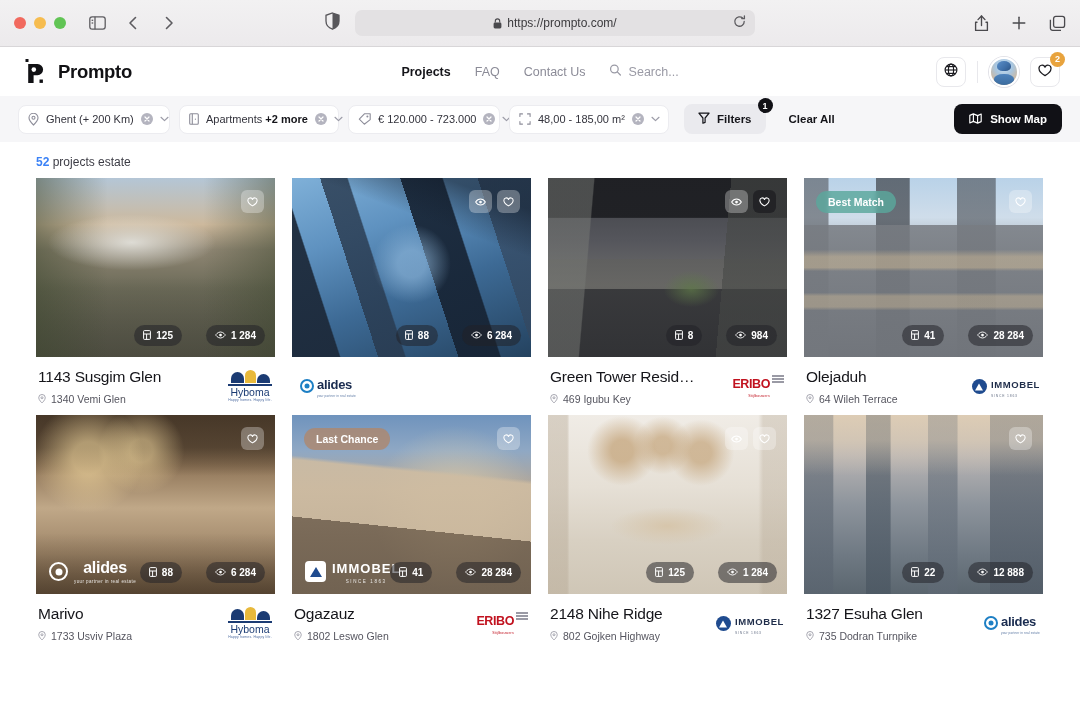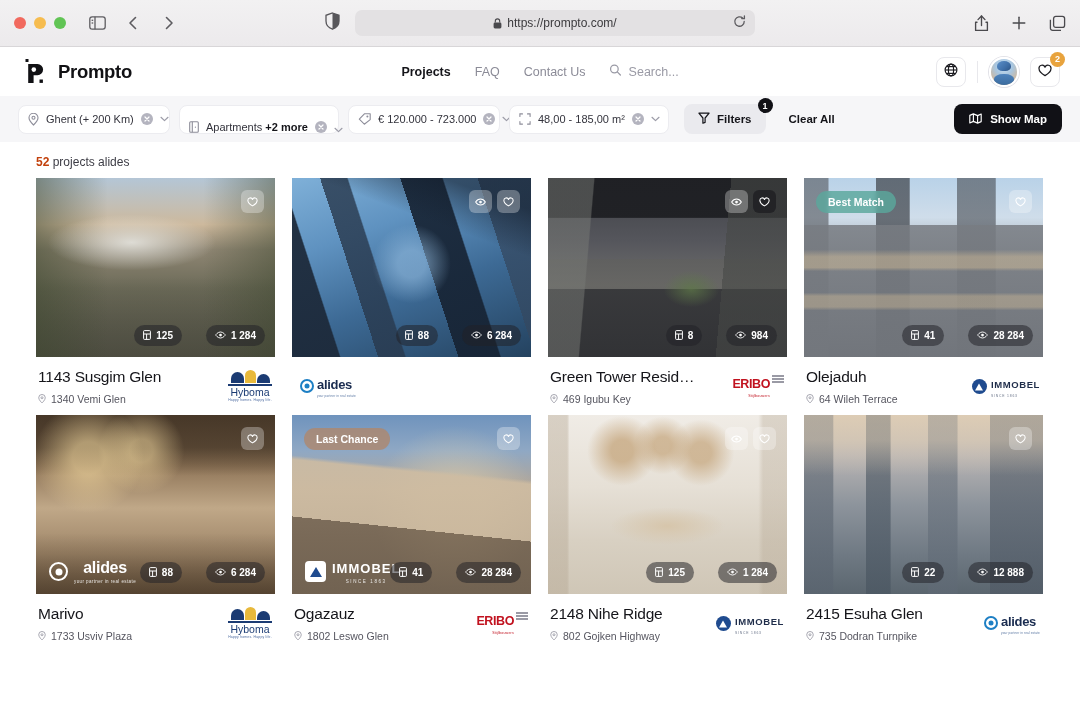--- a/index.html
+++ b/index.html
@@ -110,21 +110,21 @@
     font-size: 11px; color: #33333c;
     white-space: nowrap;
   }
   .chip-ico { color: #8d8d99; display: flex; }
   .chip-text { flex: 1; }
   .chip-text b { font-weight: 700; color: #15151a; }
   .chip-clear { color: #b4b4bf; display: flex; }
   .chip-caret { color: #9c9ca8; display: flex; }
   .chip-loc { width: 152px; }
   .chip-map { width: 140px; }
-  .chip-type { width: 160px; align-items: flex-end; }
+  .chip-type { width: 160px; }
   .chip-price { width: 152px; }
   .chip-area { width: 160px; }
 
   .filters-btn {
     height: 30px; background: #eaeaee; border-radius: 8px;
     display: flex; align-items: center; gap: 7px;
     padding: 0 14px; font-size: 11.5px; font-weight: 700; color: #15151a;
     position: relative; margin-left: 6px;
   }
   .filters-badge {
@@ -140,21 +140,21 @@
     height: 30px; background: #111116; color: #fff;
     border-radius: 8px; display: flex; align-items: center; gap: 8px;
     padding: 0 15px; font-size: 11.5px; font-weight: 700;
   }
 
   
   .results-count {
     padding: 13px 0 9px 36px;
     font-size: 12px; color: #3c3c45; background: #fff;
   }
-  .results-count b { font-weight: 700; color: #c2410c; }
+  .results-count b { font-weight: 700; color: #3b82f6; }
 
   .grid {
     display: grid;
     grid-template-columns: repeat(4, 239px);
     gap: 0 17px;
     padding: 0 36px;
   }
   .card { margin-bottom: 10px; }
   .card-media {
     position: relative; width: 239px; height: 179px;
@@ -516,21 +516,21 @@
           <path d="M0.8 2.4 L4.4 0.9 L8.6 2.6 L12.2 1 V8.6 L8.6 10.1 L4.4 8.4 L0.8 10 Z"></path>
           <line x1="4.4" y1="0.9" x2="4.4" y2="8.4"></line>
           <line x1="8.6" y1="2.6" x2="8.6" y2="10.1"></line>
         </svg>
     </span>
     <span>Show Map</span>
   </div>
 </div>
 
 <div class="results-count">
-  <b>52</b><span> projects alides</span>
+  <b>52</b><span> projects estate</span>
 </div>
 
 <div class="grid">
 
   <div class="card">
     <div class="card-media">
       <div class="ph" style="background:
         linear-gradient(180deg,#b4c6d6 0%,#cdb99d 26%,#8f8673 40%,#6b6a58 62%,#55564a 100%);"></div>
       <div class="ph" style="background:
         radial-gradient(ellipse 120px 40px at 40% 36%, rgba(232,232,228,0.85), transparent 70%),
@@ -978,21 +978,21 @@
           <span><svg width="11" height="8" viewBox="0 0 12 8" fill="none" stroke="#fff" stroke-width="1">
                 <path d="M0.7 4 S2.8 0.7 6 0.7 S11.3 4 11.3 4 S9.2 7.3 6 7.3 S0.7 4 0.7 4 Z"></path>
                 <circle cx="6" cy="4" r="1.5" fill="#fff" stroke="none"></circle>
               </svg></span>
           <span>12 888</span>
         </span>
       </div>
     </div>
     <div class="card-body">
       <div>
-        <div class="card-title">2415 Esuha Glen</div>
+        <div class="card-title">1327 Esuha Glen</div>
         <div class="card-addr">
           <span class="pin">
               <svg width="8" height="10" viewBox="0 0 11 13" fill="none" stroke="currentColor" stroke-width="1.2">
                 <path d="M5.5 12 C5.5 12 10 7.8 10 4.8 A4.5 4.5 0 0 0 1 4.8 C1 7.8 5.5 12 5.5 12 Z"></path>
                 <circle cx="5.5" cy="4.8" r="1.4"></circle>
               </svg>
             </span>
           <span>735 Dodran Turnpike</span>
         </div>
       </div>

